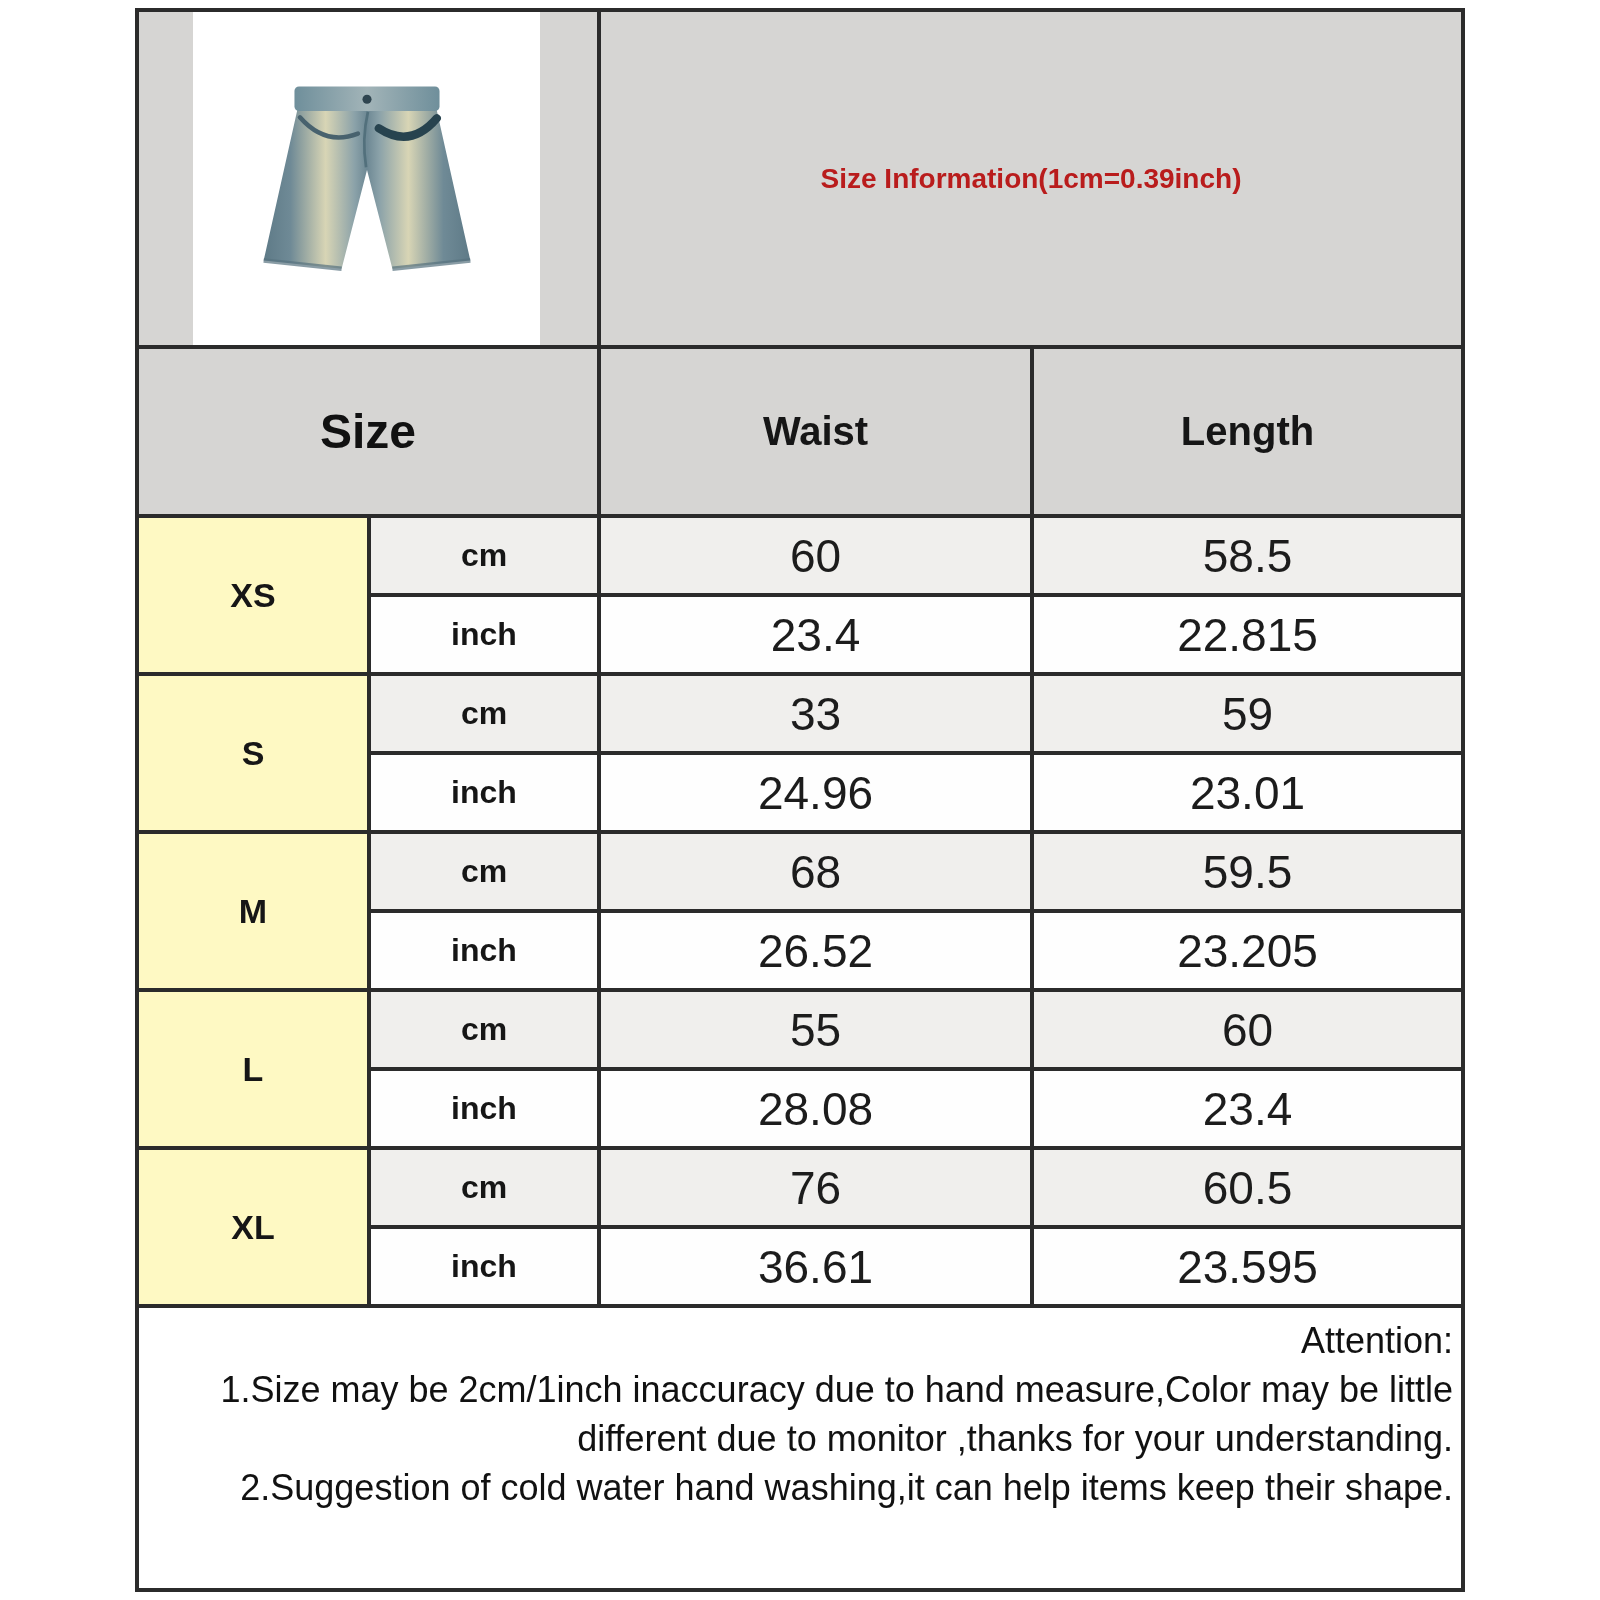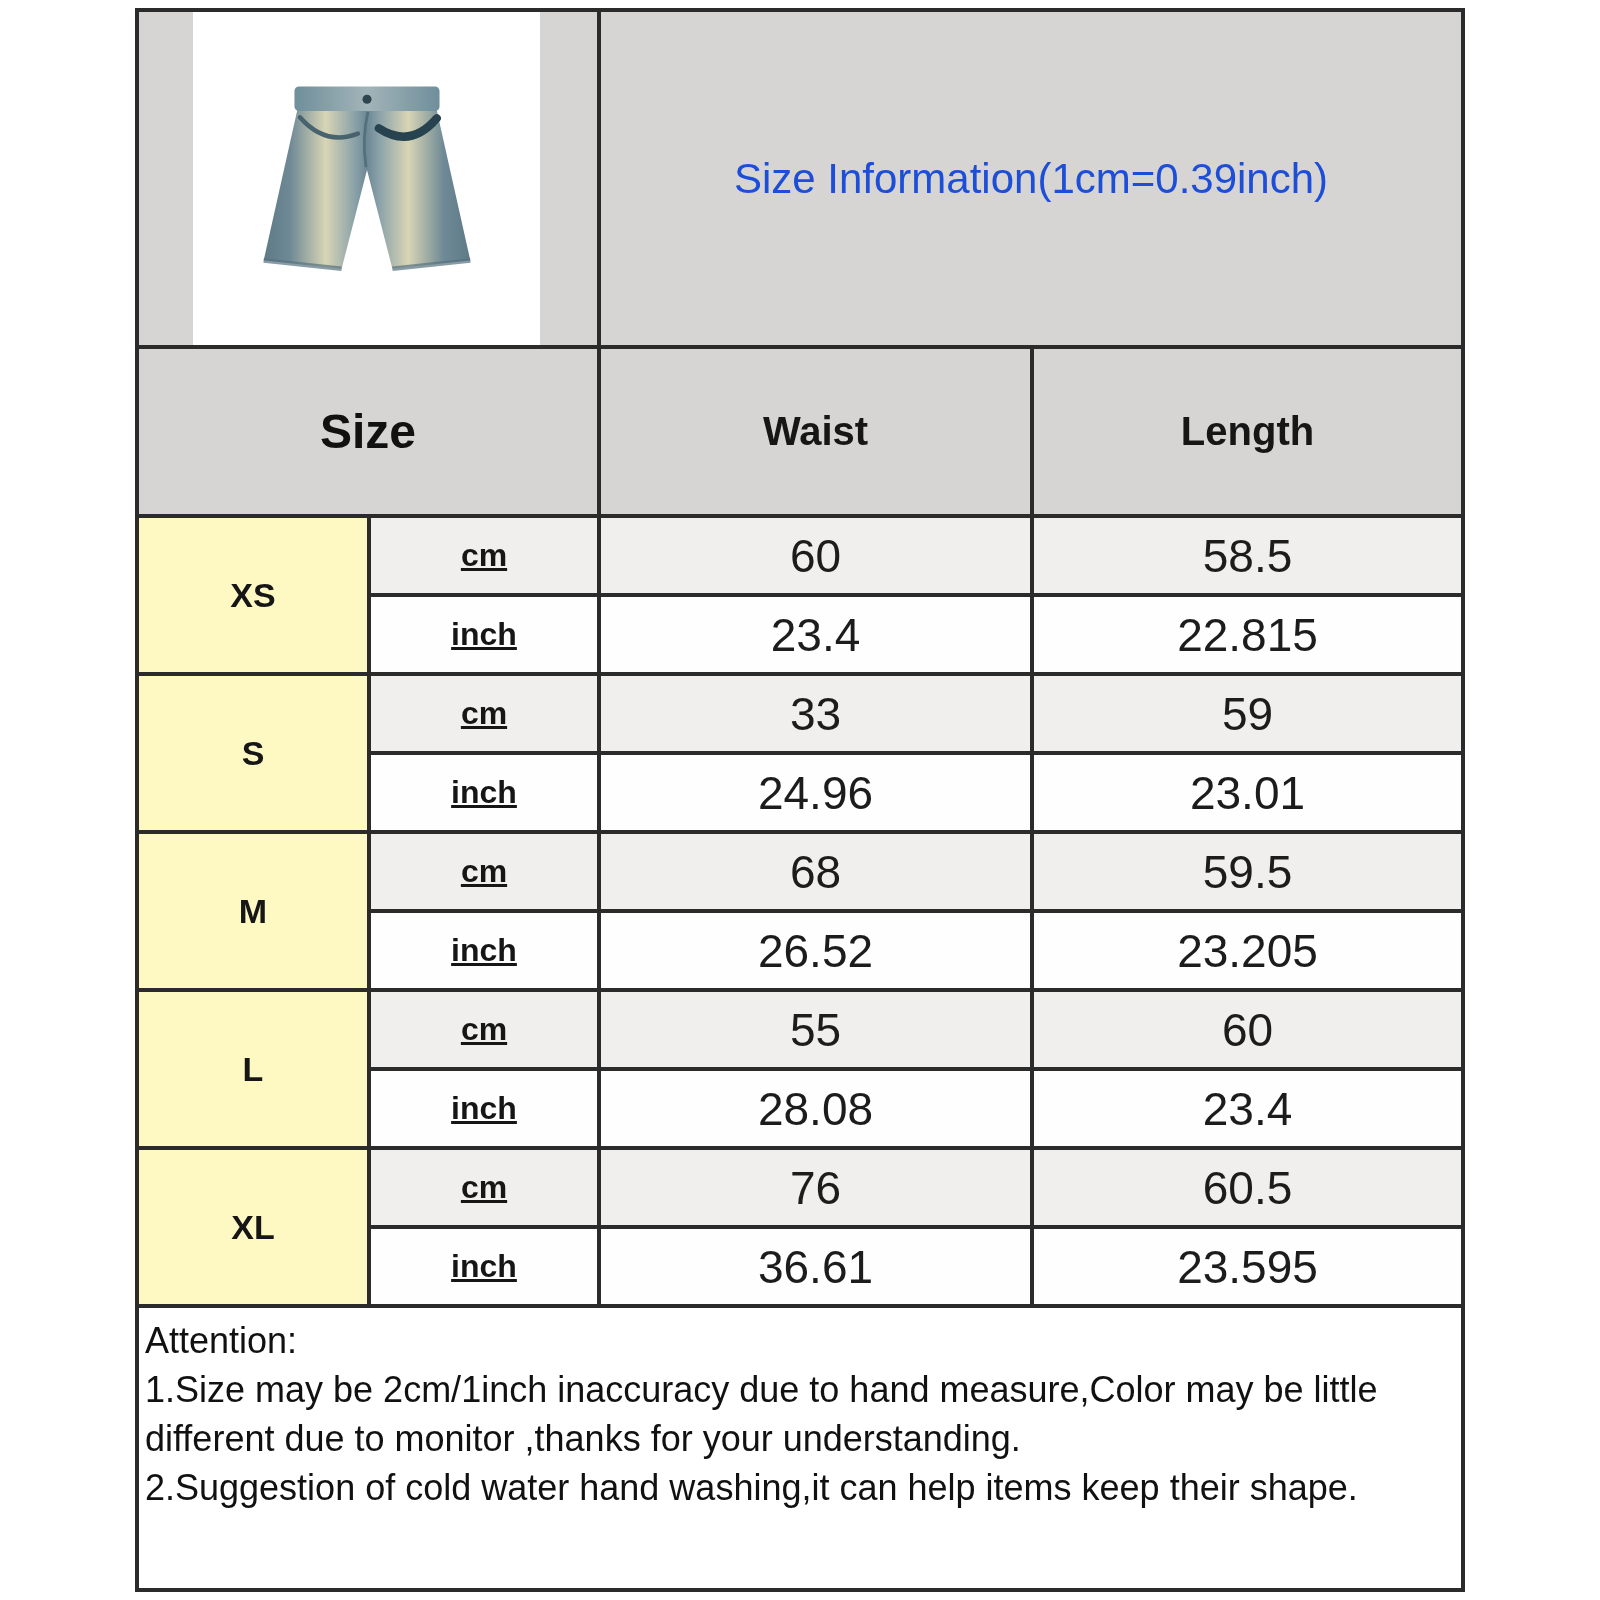--- a/index.html
+++ b/index.html
@@ -40,36 +40,36 @@
   .bg-lt    { background: #f0efed; }
   .bg-w     { background: #fefefe; }
 
   .cell-image { position: relative; }
   .photo {
     position: absolute; top: 0; bottom: 0; left: 54px; width: 347px;
     background: #ffffff;
     display: flex; align-items: center; justify-content: center;
   }
   .cell-title {
-    font-weight: normal; font-size: 42px; letter-spacing: 0;
-    color: #1d4ed8;
+    font-weight: bold; font-size: 28px; letter-spacing: 0;
+    color: #b91c1c;
   }
   .cell-size-head { font-weight: bold; font-size: 48px; color: #111111; }
   .cell-col-head  { font-weight: bold; font-size: 40px; color: #161616; }
   .cell-sizelabel { font-weight: bold; font-size: 34px; color: #161616; }
-  .cell-unit      { font-weight: bold; font-size: 32px; color: #161616; text-decoration: underline; }
+  .cell-unit      { font-weight: bold; font-size: 32px; color: #161616; }
   .cell-val       { font-weight: 400; font-size: 46px; color: #1c1c1c; }
 
   .cell-attention {
     text-align: left; vertical-align: top;
     padding: 8px 8px 0 6px;
     font-size: 36px; line-height: 49px; font-weight: 400;
     color: #111111; background: #ffffff;
   }
-  .cell-attention div { white-space: nowrap; }
+  .cell-attention div { white-space: nowrap; text-align: right; }
 </style>
 </head>
 <body>
 
 <div class="canvas">
   <table class="size-chart">
     <colgroup>
       <col class="c1">
         <col class="c2">
         <col class="c3">

